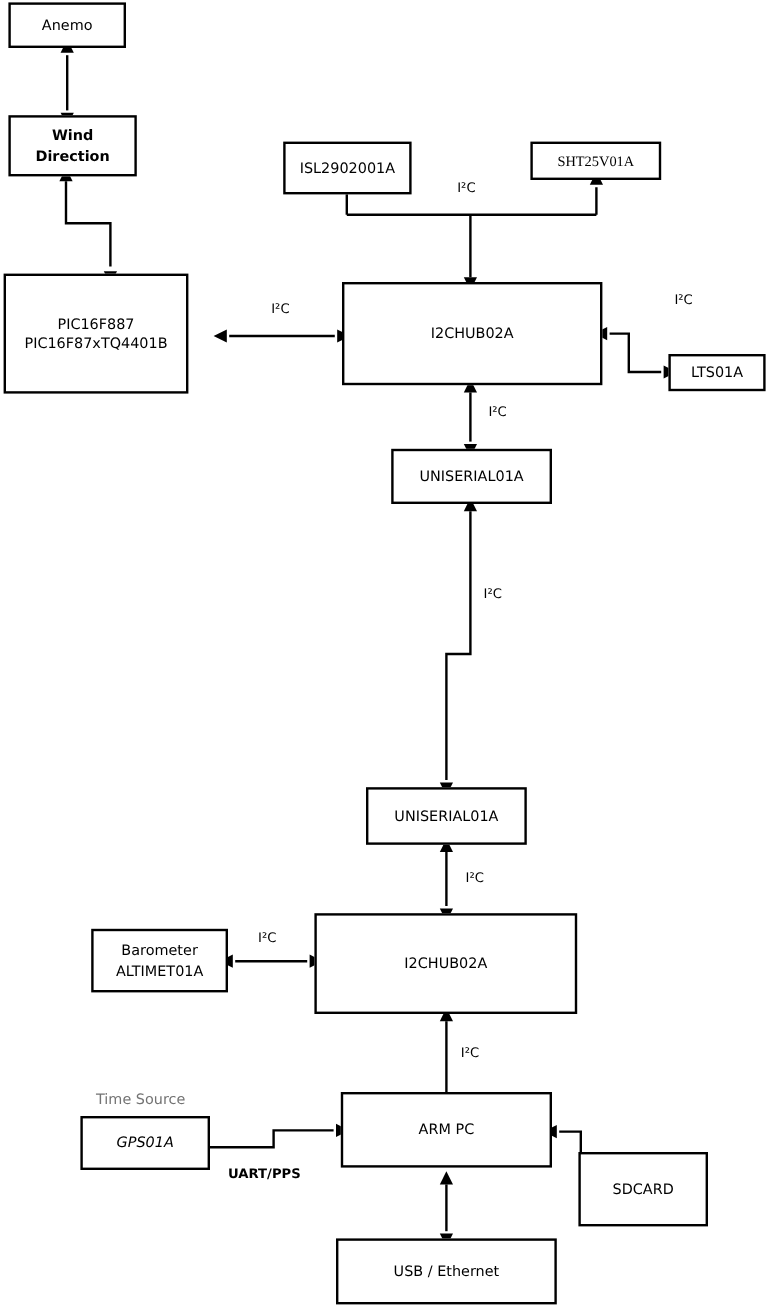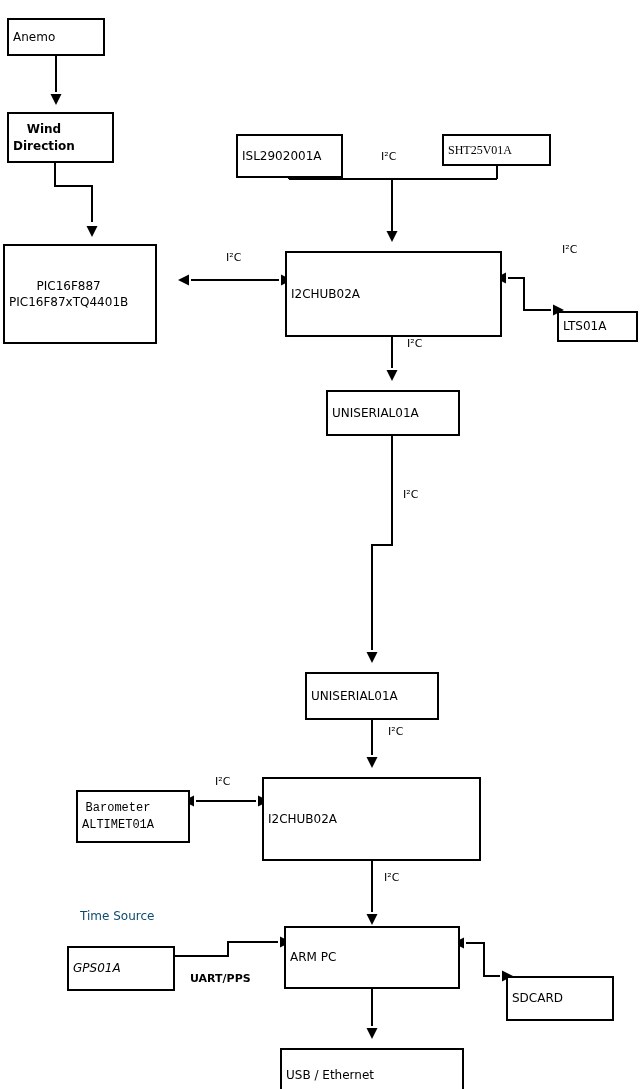--- a/index.html
+++ b/index.html
@@ -15,38 +15,38 @@
     font-family: "DejaVu Sans", "Liberation Sans", sans-serif;
     overflow: hidden;
   }
   .node {
     position: absolute;
     box-sizing: border-box;
     border: 2px solid #000000;
     background: #ffffff;
     display: flex;
     align-items: center;
+    justify-content: center;
     text-align: center;
     color: #000000;
     font-size: 12px;
     line-height: 1.35;
     z-index: 2;
-    margin-top: 16px;
   }
   .node .label { white-space: pre-line; padding: 0 4px; }
   .edge-label {
     position: absolute;
     color: #000000;
     font-size: 11px;
     white-space: nowrap;
     z-index: 3;
   }
   .free-label {
     position: absolute;
-    color: #0c4a6e;
+    color: #737373;
     font-size: 12px;
     white-space: nowrap;
     z-index: 3;
   }
   svg.wires {
     position: absolute;
     left: 0;
     top: 0;
     width: 640px;
     height: 1089px;
@@ -129,31 +129,31 @@
       </div>
       <div class="node" style="left: 326px; top: 374px; width: 134px; height: 46px;">
         <span class="label">UNISERIAL01A</span>
       </div>
       <div class="node" style="left: 305px; top: 656px; width: 134px; height: 48px;">
         <span class="label">UNISERIAL01A</span>
       </div>
       <div class="node" style="left: 262px; top: 761px; width: 219px; height: 84px;">
         <span class="label">I2CHUB02A</span>
       </div>
-      <div class="node" style="left: 76px; top: 774px; width: 114px; height: 53px; font-family: Liberation Mono, monospace;">
+      <div class="node" style="left: 76px; top: 774px; width: 114px; height: 53px;">
         <span class="label">Barometer
 ALTIMET01A</span>
       </div>
       <div class="node" style="left: 67px; top: 930px; width: 108px; height: 45px; font-style: italic;">
         <span class="label">GPS01A</span>
       </div>
       <div class="node" style="left: 284px; top: 910px; width: 176px; height: 63px;">
         <span class="label">ARM PC</span>
       </div>
-      <div class="node" style="left: 506px; top: 960px; width: 108px; height: 45px;">
+      <div class="node" style="left: 482px; top: 960px; width: 108px; height: 62px;">
         <span class="label">SDCARD</span>
       </div>
       <div class="node" style="left: 280px; top: 1032px; width: 184px; height: 55px;">
         <span class="label">USB / Ethernet</span>
       </div>
     </div>
   <div id="label-layer">
       <div class="edge-label" style="left: 381px; top: 150px;">I²C</div>
       <div class="edge-label" style="left: 226px; top: 251px;">I²C</div>
       <div class="edge-label" style="left: 562px; top: 243px;">I²C</div>

